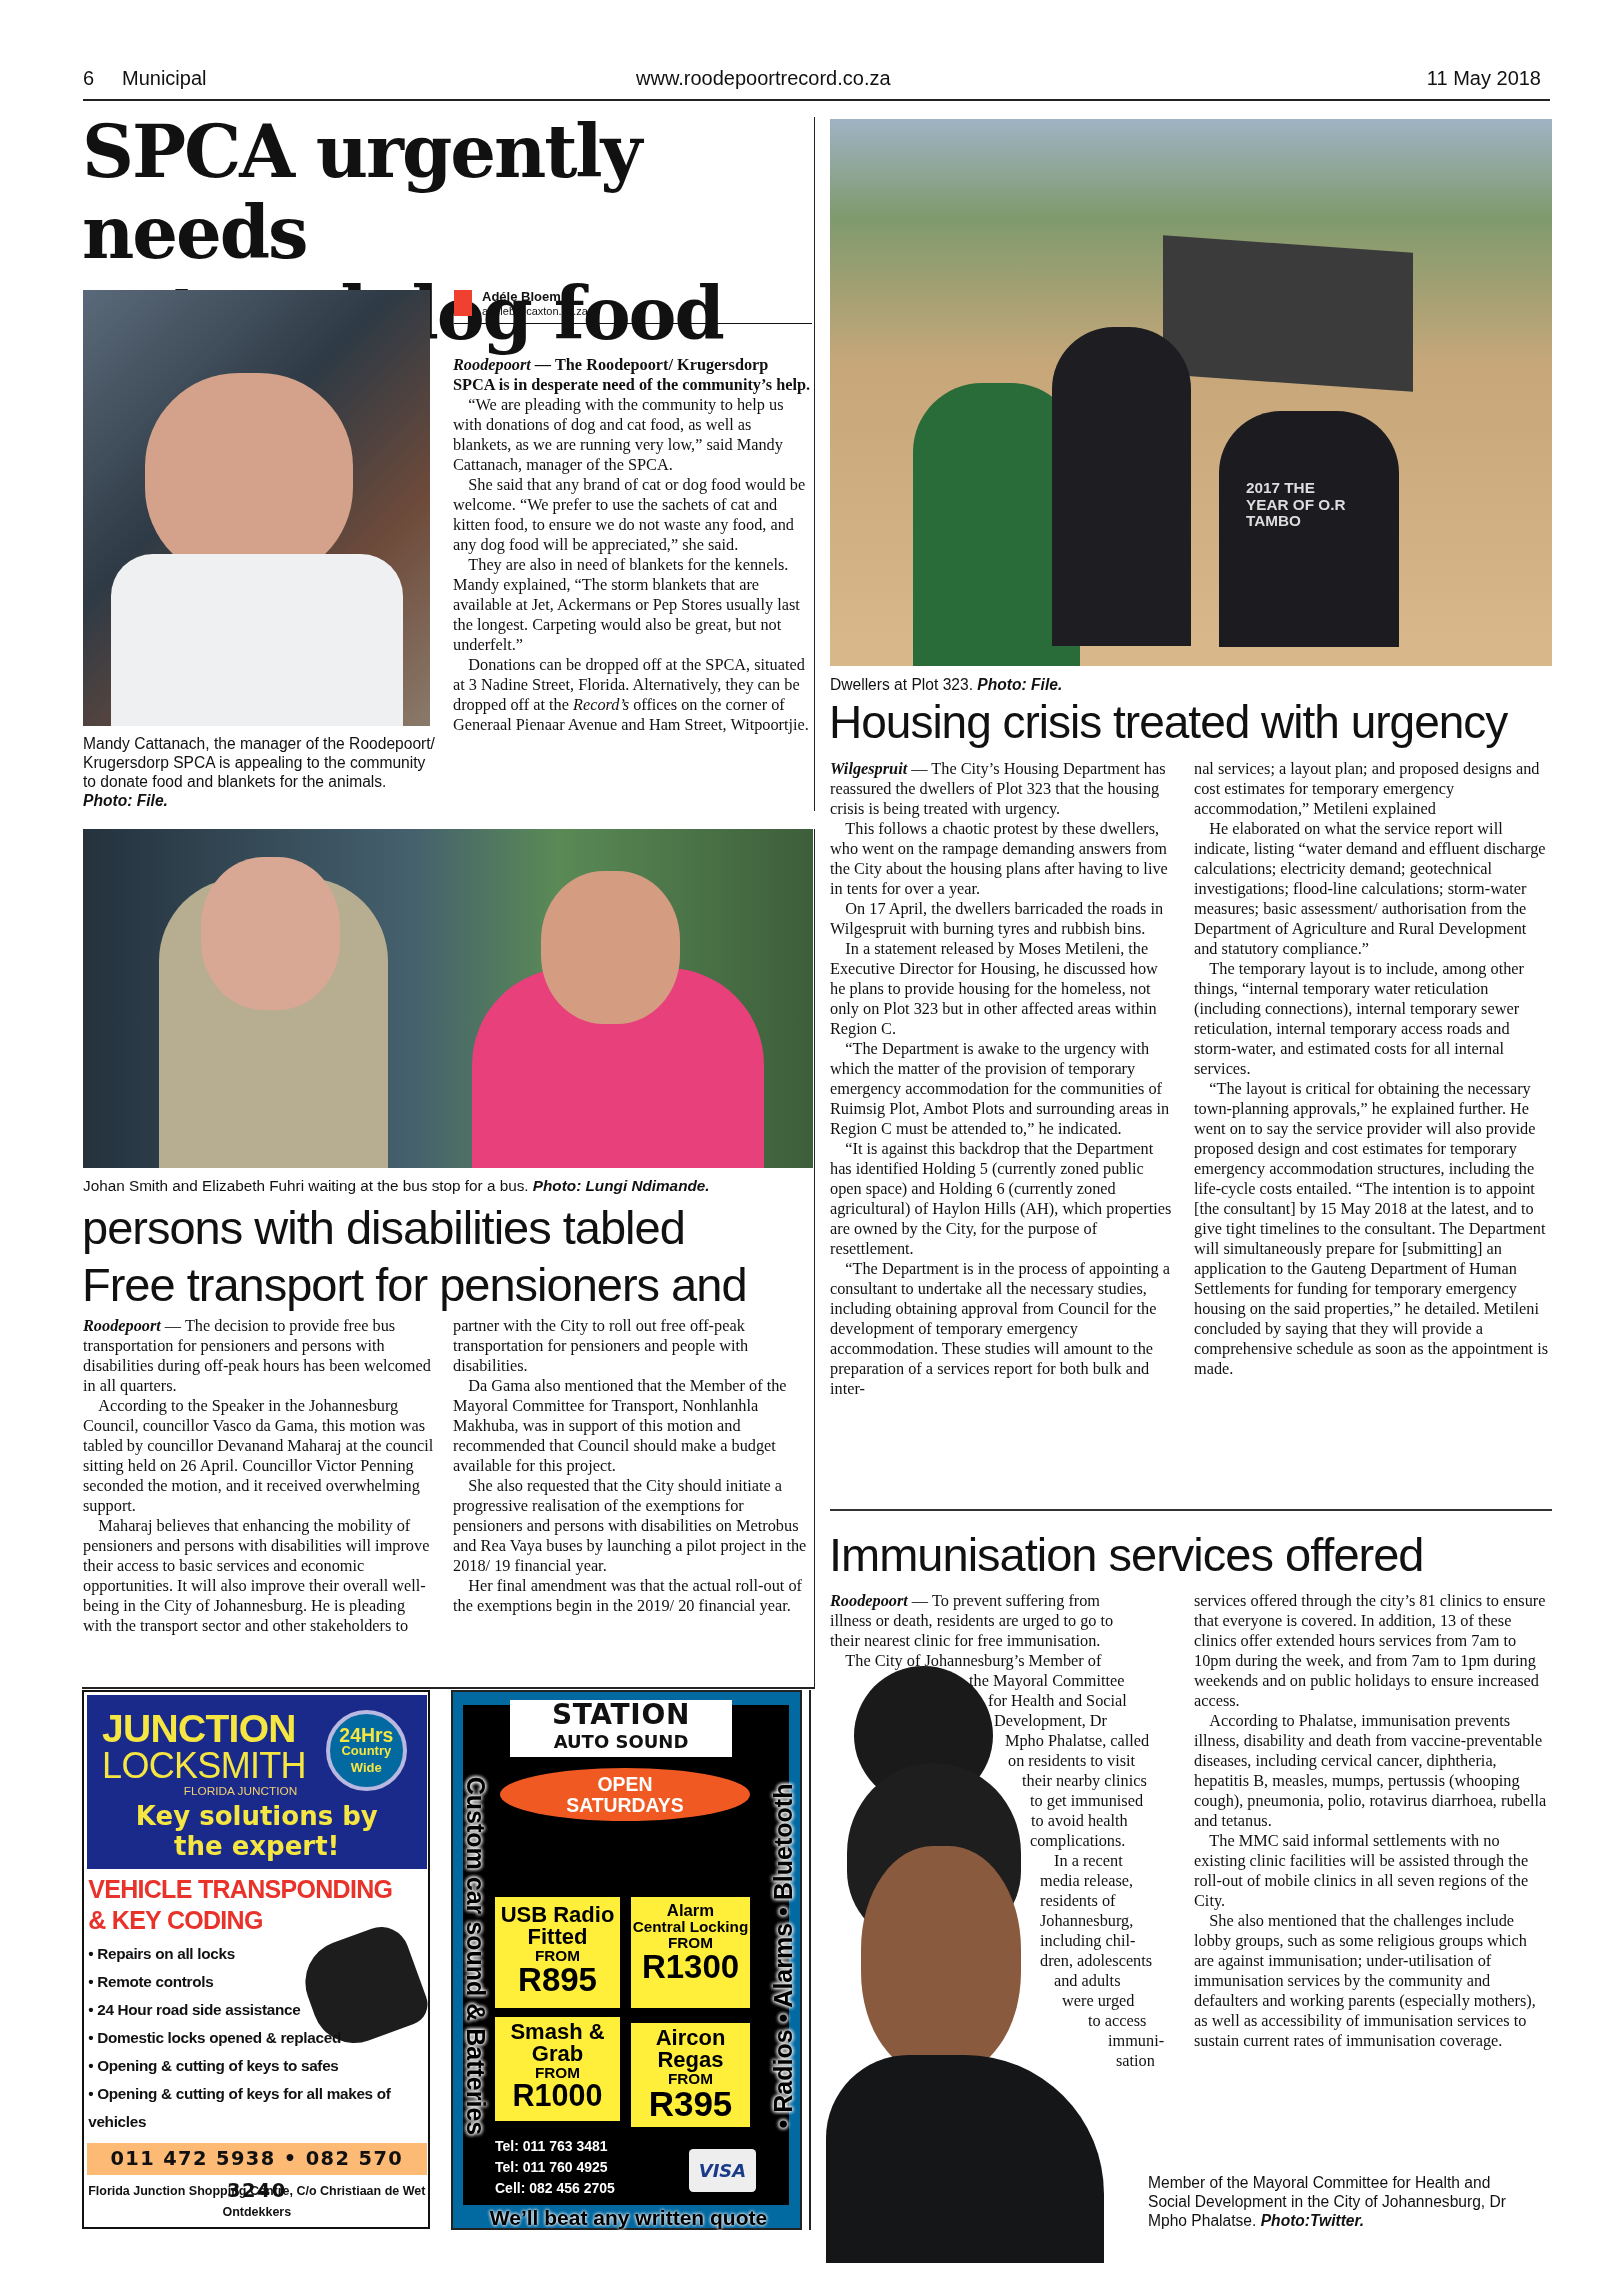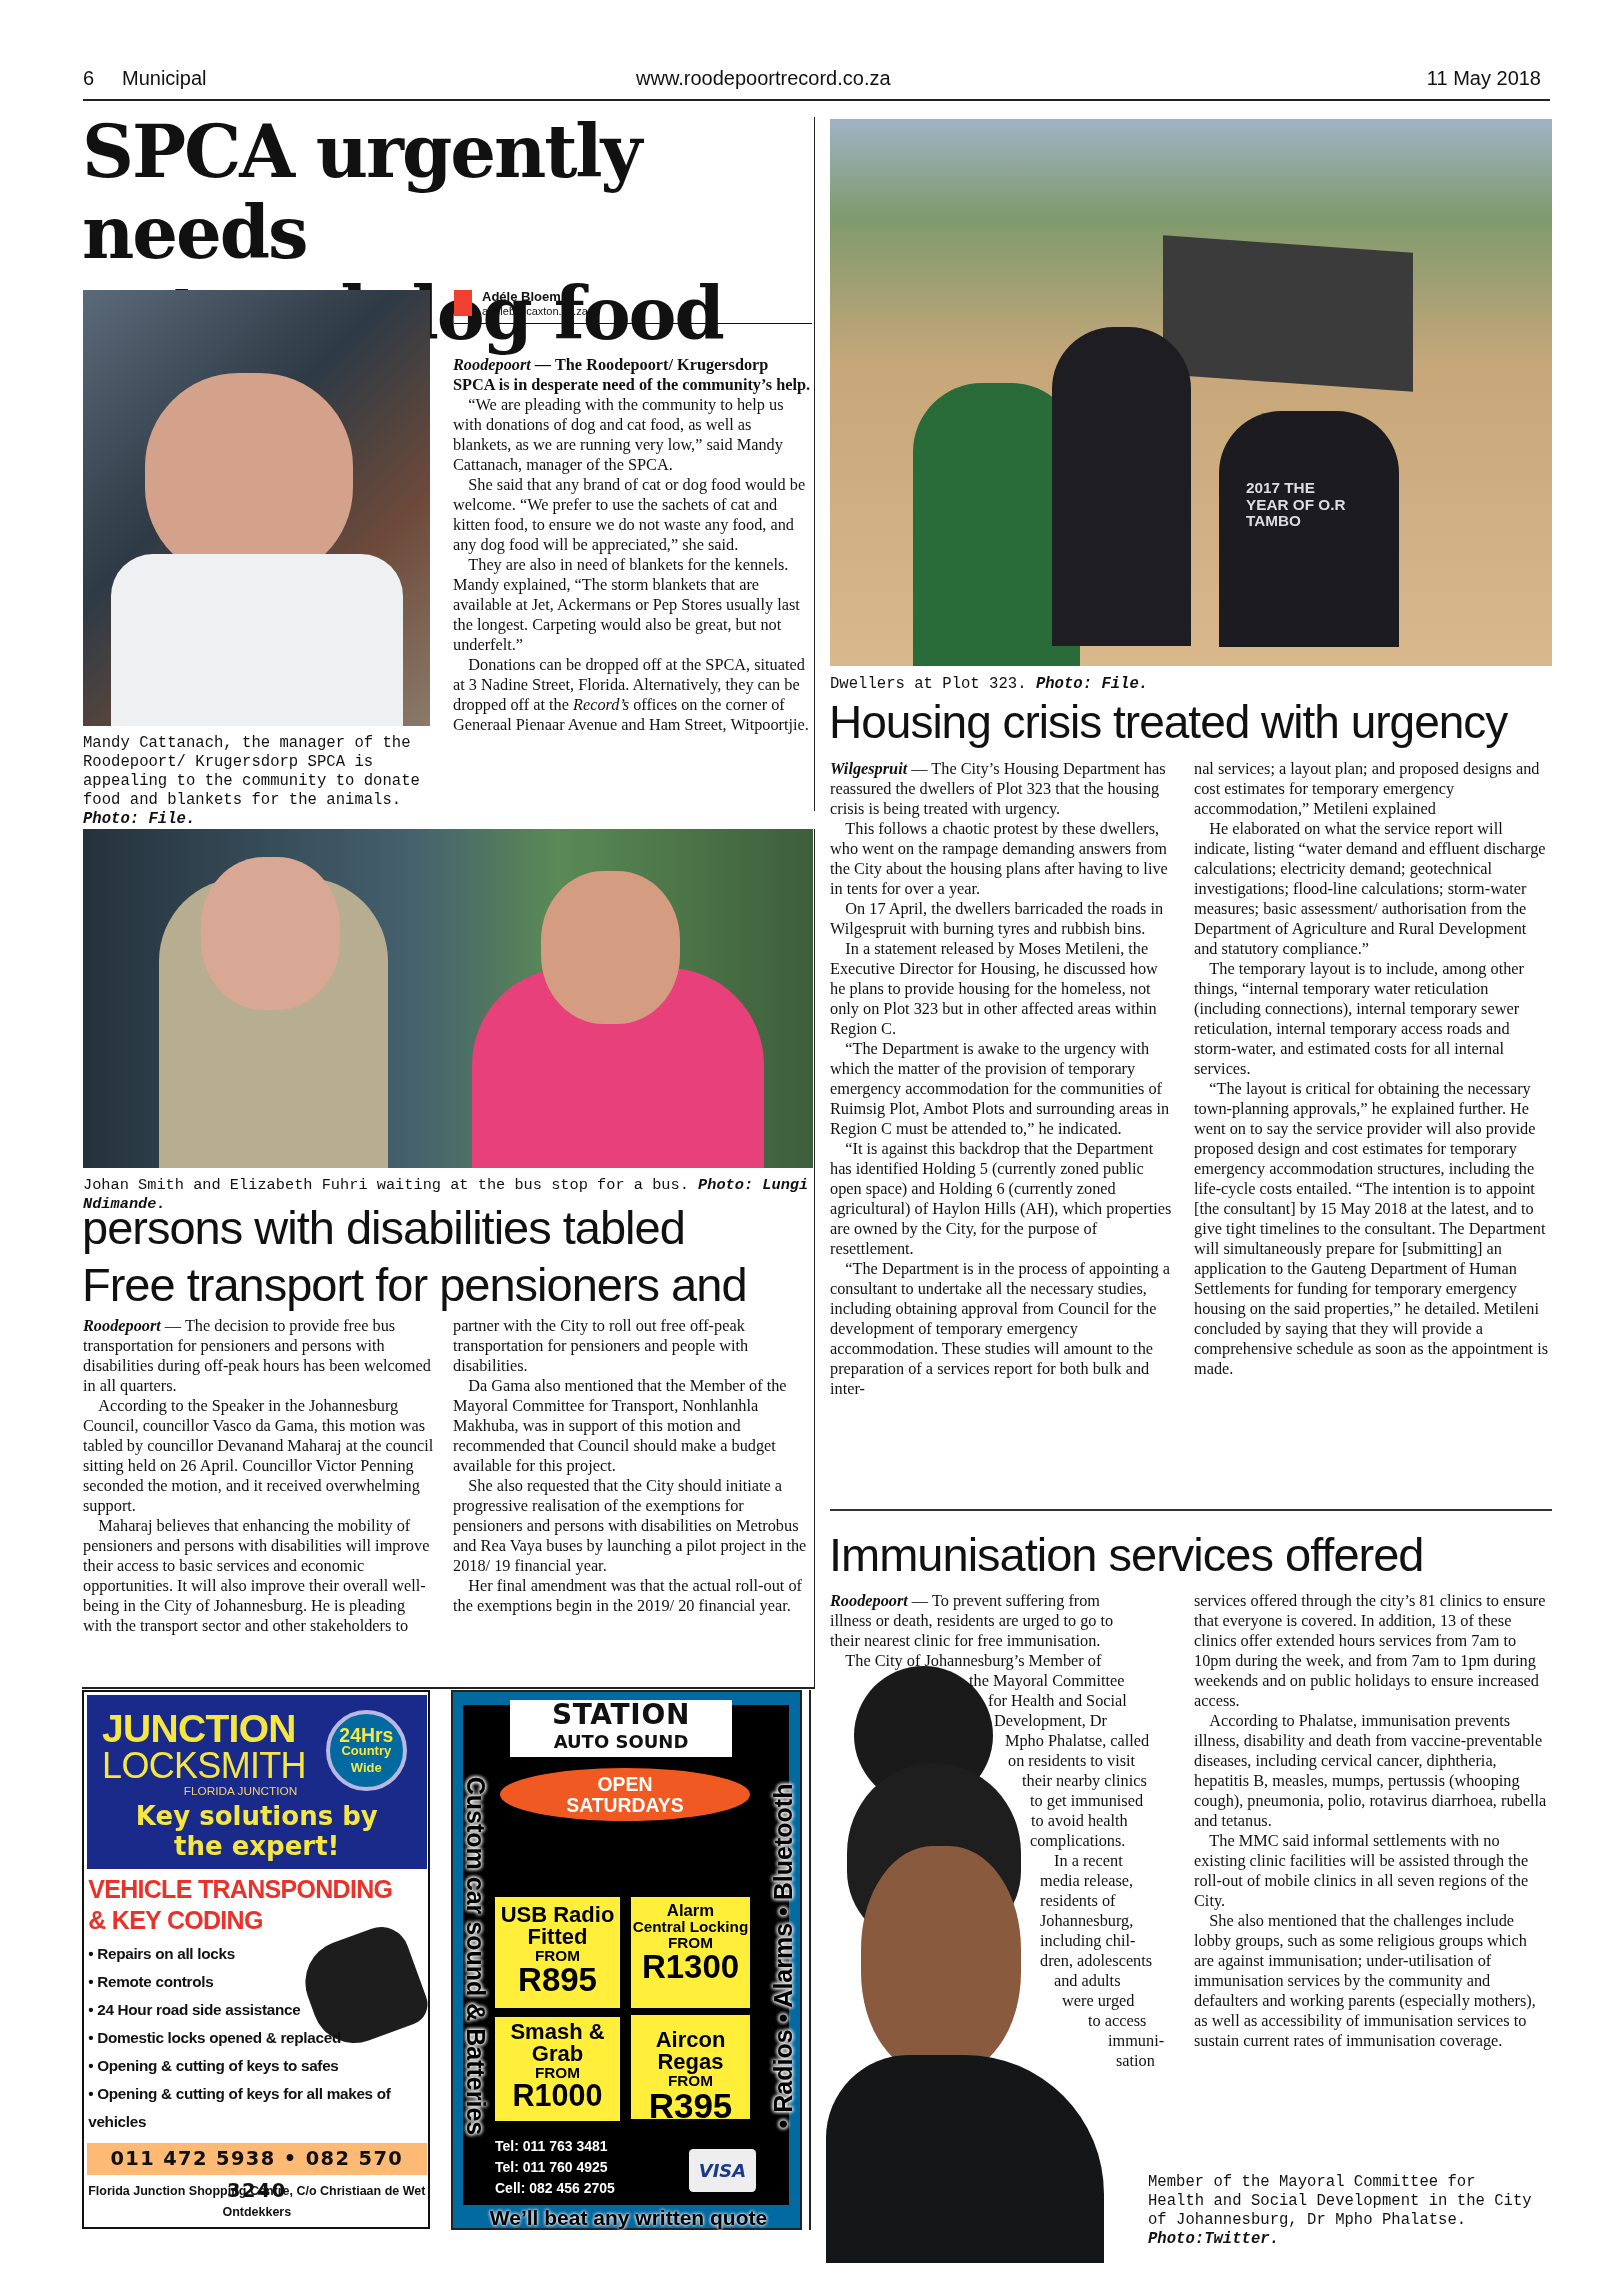--- a/index.html
+++ b/index.html
@@ -5,21 +5,21 @@
   * { box-sizing: border-box; margin: 0; padding: 0; }
   body { width: 1624px; height: 2295px; background: #fff; position: relative; overflow: hidden; font-family: "Liberation Serif", serif; color: #111; }
   .abs { position: absolute; }
   .folio { top: 67px; font-family: "Liberation Sans", sans-serif; font-size: 20px; color: #111; }
   .rule { background: #222; height: 2.1px; }
   .vrule { background: #222; width: 2.1px; }
   .body-text { font-size: 16.3px; line-height: 20px; text-align: left; }
   .body-text p { text-indent: 15.3px; }
   .body-text p.first { text-indent: 0; }
   .dateline { font-style: italic; font-weight: bold; }
-  .caption { font-family: Liberation Mono, monospace; font-size: 15.6px; line-height: 19px; }
+  .caption { font-family: Liberation Sans, sans-serif; font-size: 15.6px; line-height: 19px; }
   .credit { font-weight: bold; font-style: italic; }
   .headline-serif { font-family: "DejaVu Serif", serif; font-weight: bold; letter-spacing: -2.1px; }
   .headline-sans { font-family: "Liberation Sans", sans-serif; font-weight: normal; letter-spacing: -1px; transform-origin: left top; }
   .photo { overflow: hidden; }
   
   .ph-spca { background: linear-gradient(135deg,#5b6a7a 0%,#2e3a45 40%,#6d4a3a 70%,#8a7a6a 100%); }
   .ph-plot { background: linear-gradient(180deg,#9fb3c4 0%,#7f9a6d 18%,#c7a77a 45%,#d9b98c 100%); }
   .ph-bus { background: linear-gradient(90deg,#24323d 0%,#45606e 45%,#5a8a56 65%,#3d5e3a 100%); }
   .ad-junction { border: 2.8px solid #111; background: #fff; }
   .jun-top { background: #1a2a8a; }
@@ -223,21 +223,21 @@
     <div style="font-size:15.3px;">Central Locking</div>
     <div style="font-size:15.3px;">FROM</div>
     <div style="font-size:33px;">R1300</div>
   </div>
   <div class="st-box" style="position:absolute; left:42px; top:325px; width:125px; height:104px; padding-top:4.2px;">
     <div style="font-size:22px;">Smash &amp;</div>
     <div style="font-size:22px;">Grab</div>
     <div style="font-size:15.3px;">FROM</div>
     <div style="font-size:30.5px;">R1000</div>
   </div>
-  <div class="st-box" style="position:absolute; left:178px; top:323px; width:119px; height:104px; padding-top:14px;">
+  <div class="st-box" style="position:absolute; left:178px; top:331px; width:119px; height:104px; padding-top:4px;">
     <div style="font-size:22px;">Aircon</div>
     <div style="font-size:22px;">Regas</div>
     <div style="font-size:15.3px;">FROM</div>
     <div style="font-size:35px;">R395</div>
   </div>
   <div style="position:absolute; left:42px; top:444px; color:#fff; font-family:'Liberation Sans',sans-serif; font-weight:bold; font-size:14px; line-height:21px;">
     <div>Tel: 011 763 3481</div>
     <div>Tel: 011 760 4925</div>
     <div>Cell: 082 456 2705</div>
   </div>

